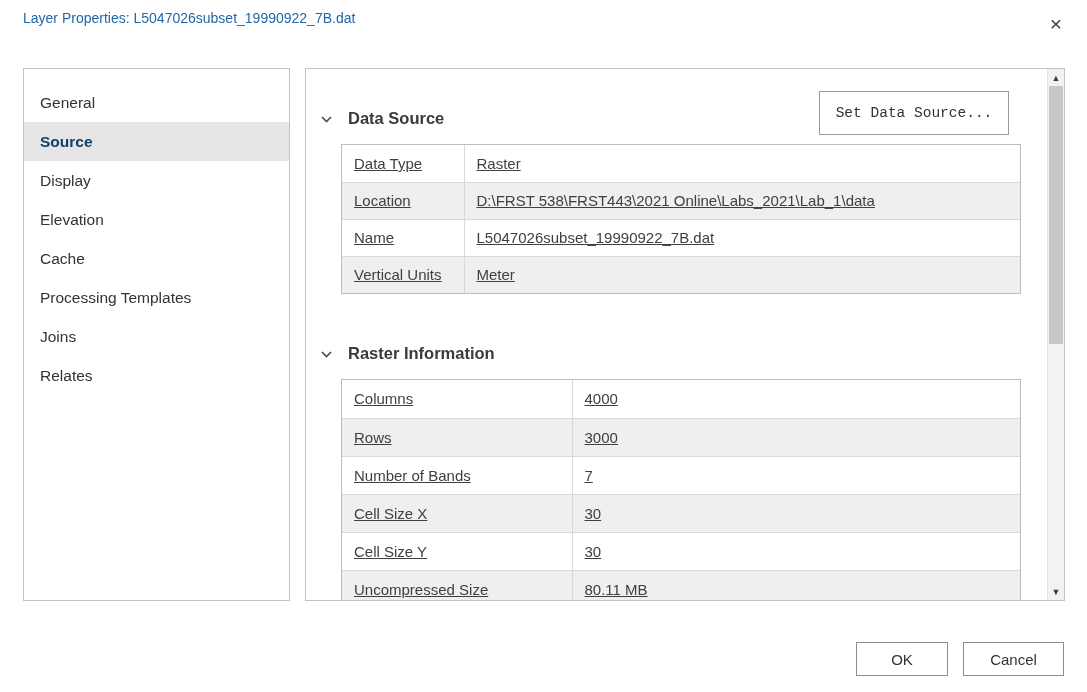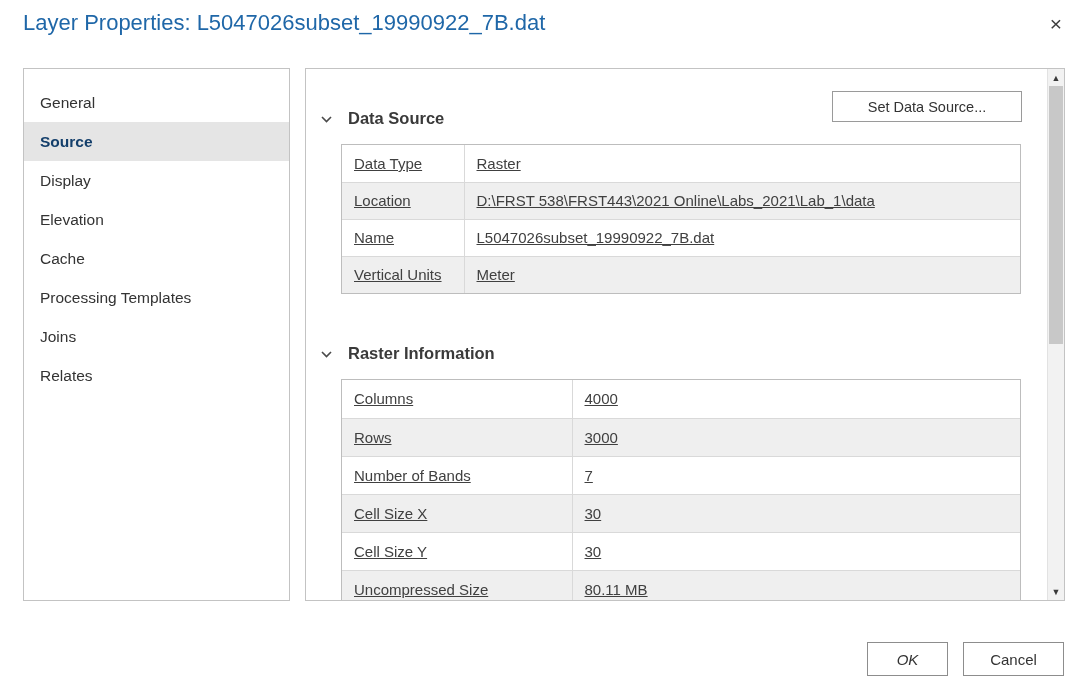--- a/index.html
+++ b/index.html
@@ -1,38 +1,38 @@
 <!DOCTYPE html>
 <html><head>
 <meta charset="utf-8">
 <style>
   * { margin:0; padding:0; box-sizing:border-box; }
   html, body { width:1087px; height:692px; background:#ffffff;
     font-family:"Liberation Sans", sans-serif; }
   .dialog { position:relative; width:1087px; height:692px; background:#ffffff; overflow:hidden; }
 
-  .dlg-title { position:absolute; left:23px; top:10px; font-size:22px; color:#1f67a8; }
+  .dlg-title { position:absolute; left:23px; top:10px; font-size:14px; color:#1f67a8; }
   .close-btn { position:absolute; right:14px; top:8px; width:34px; height:32px;
     background:none; border:none; font-size:21px; color:#3d3d3d; cursor:pointer;
     font-family:inherit; line-height:32px; }
 
   .sidebar { position:absolute; left:23px; top:68px; width:267px; height:533px;
     border:1px solid #c3c3c3; background:#fff; padding-top:14px; }
   .side-item { height:39px; line-height:39px; padding-left:16px; font-size:15.5px;
     color:#333; cursor:pointer; white-space:nowrap; }
   .side-item.selected { background:#e5e5e5; color:#143f6b; font-weight:bold; }
 
   .content { position:absolute; left:305px; top:68px; width:760px; height:533px;
     border:1px solid #c3c3c3; background:#fff; }
   .content-inner { position:absolute; left:0; top:0; right:17px; bottom:0;
     overflow:hidden; padding:40px 26px 0 15px; }
 
-  .set-source-btn { position:absolute; top:22px; right:25px; width:190px; height:31px;
+  .set-source-btn { position:absolute; top:22px; right:38px; width:190px; height:44px;
     background:#fff; border:1px solid #9a9a9a; font-size:14.5px; color:#333;
-    font-family:Liberation Sans, sans-serif; cursor:pointer; }
+    font-family:Liberation Mono, monospace; cursor:pointer; }
 
   .section-header { display:flex; align-items:center; gap:16px; font-size:16.5px;
     font-weight:bold; color:#3a3a3a; cursor:pointer; }
   .section-header .chev { display:inline-flex; margin-top:2px; }
 
   .table-outline { border:1px solid #bdbdbd; margin-left:20px; margin-top:16px; }
   .props-table { border-collapse:collapse; width:100%; font-size:15px; color:#404040;
     table-layout:fixed;text-decoration:underline; }
   .props-table td { border-right:1px solid #d9d9d9; border-bottom:1px solid #d9d9d9;
     padding:0 12px; height:37px; background:#ffffff; overflow:hidden; white-space:nowrap; }
@@ -50,21 +50,21 @@
   .scroll-arrow { position:absolute; left:0; width:16px; height:17px; font-size:9px;
     color:#3a3a3a; display:flex; align-items:center; justify-content:center; cursor:pointer; }
   .scroll-arrow.up { top:0; }
   .scroll-arrow.down { bottom:0; }
   .scroll-thumb { position:absolute; left:1px; right:1px; top:17px; height:258px;
     background:#c8c8c8; cursor:pointer; }
 
   .footer { position:absolute; right:23px; bottom:16px; display:flex; gap:15px; }
   .btn { height:34px; background:#fff; border:1px solid #8d8d8d; font-size:15px;
     color:#333; font-family:inherit; cursor:pointer; }
-  .btn.ok { width:81px;font-style:italic; }
+  .btn.ok { width:92px; }
   .btn.cancel { width:101px; }
 </style>
 </head>
 <body>
 
 <div class="dialog">
 
   <div class="dlg-title">Layer Properties: L5047026subset_19990922_7B.dat</div>
   <button class="close-btn">
     <span>×</span>

